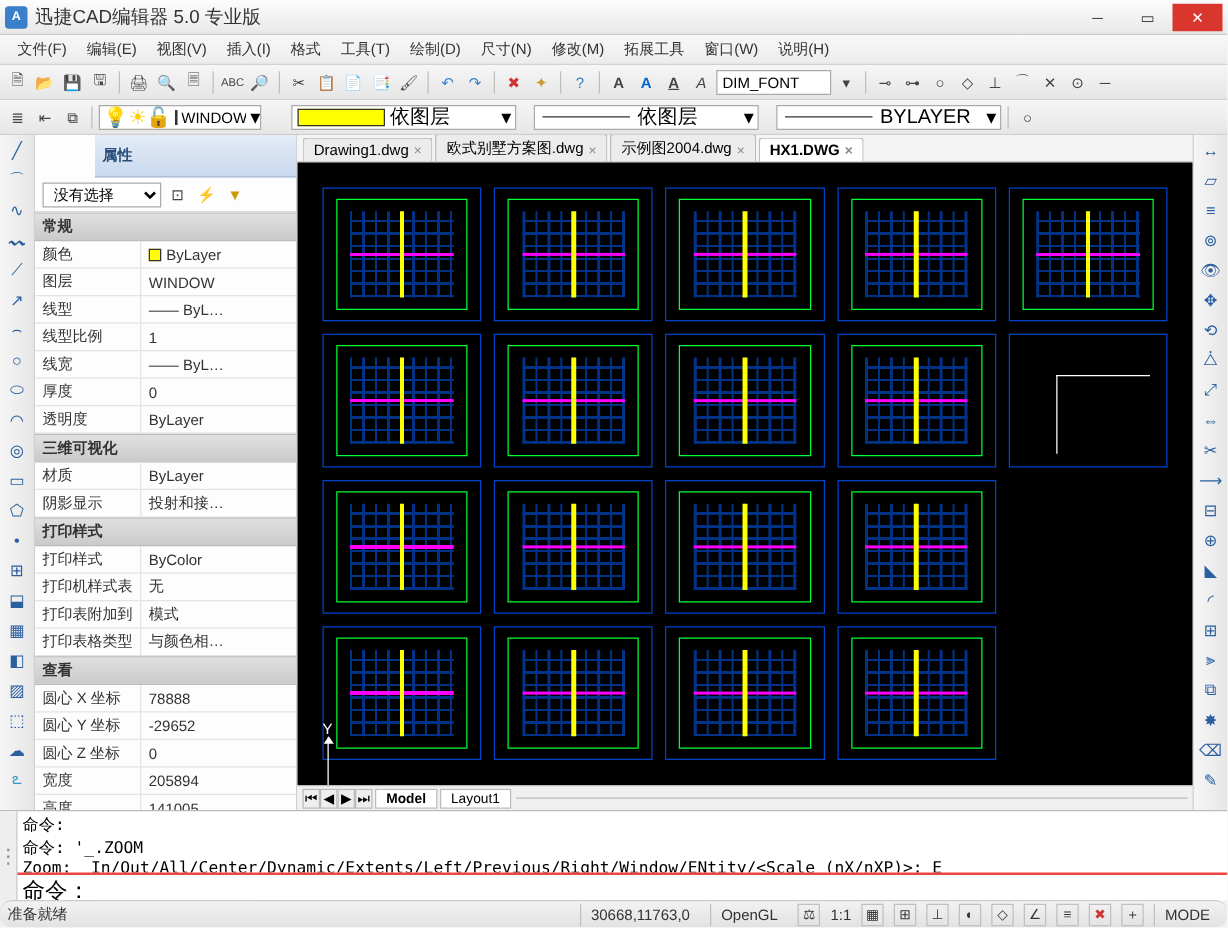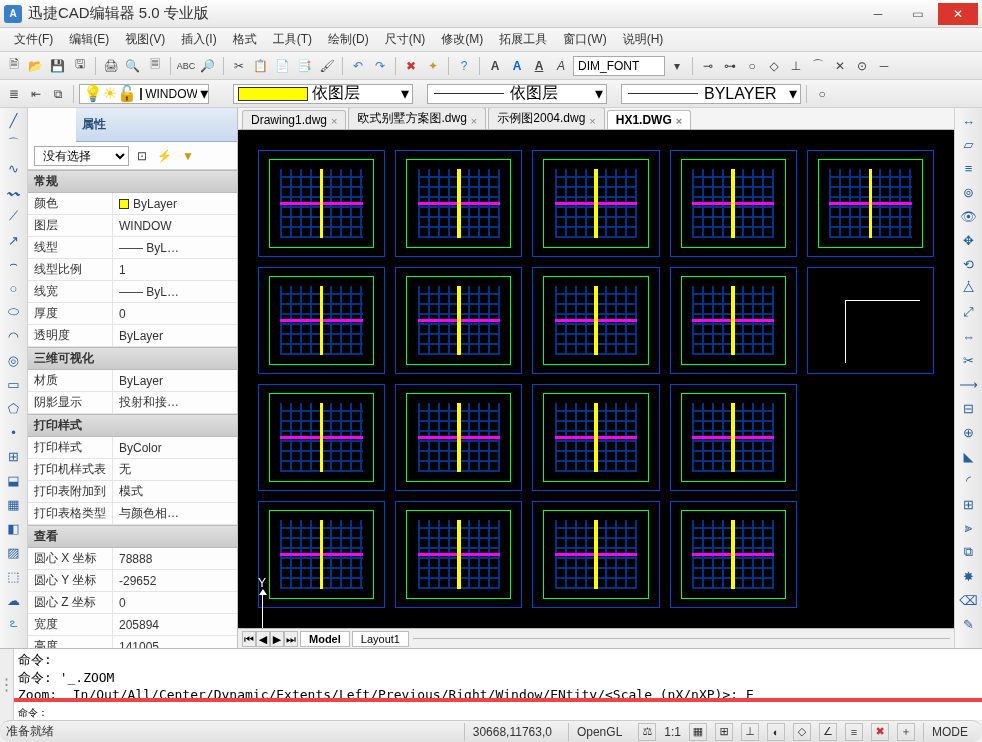--- a/index.html
+++ b/index.html
@@ -69,21 +69,21 @@
 
 .layout-tabs { height: 20px; background: #f0f0f0; border-top: 1px solid #bbb; display: flex; align-items: center; padding: 0 4px; font-size: 11px; gap: 0; }
 .layout-tabs .nav { width: 14px; text-align: center; border: 1px solid #bbb; background: #eee; height: 16px; line-height: 14px; }
 .layout-tabs .ltab { padding: 1px 8px; border: 1px solid #bbb; background: #fff; margin-left: 2px; }
 .layout-tabs .ltab.active { font-weight: bold; }
 
 
 .cmdline { height: 72px; background: #fff; border-top: 1px solid #bbb; display: flex; }
 .cmdline .grip { width: 14px; background: #eee; border-right: 1px solid #ccc; display: flex; align-items: center; justify-content: center; color: #888; }
 .cmdline .txtarea { flex: 1; font-family: "SimSun", monospace; font-size: 13px; padding: 2px 4px; white-space: pre; overflow: hidden; }
-.cmdline .prompt-row { border-top: 4px solid #ef4444; display: flex; align-items: flex-end; height: 22px; padding: 0 4px; font-family: "SimSun", monospace; font-size: 10px; }
+.cmdline .prompt-row { border-top: 2px solid #ef4444; display: flex; align-items: flex-start; height: 22px; padding: 0 4px; font-family: "SimSun", monospace; font-size: 18px; }
 
 
 .statusbar { height: 22px; background: linear-gradient(#f2f2f2, #e2e2e2); border-top: 1px solid #ccc; display: flex; align-items: center; font-size: 12px; color: #333; padding: 0 6px; gap: 8px; border-radius: 10px; }
 .statusbar .sb-cell { border-left: 1px solid #c0c0c0; padding: 0 8px; height: 18px; display: flex; align-items: center; }
 .statusbar .sb-btn { width: 18px; height: 18px; border: 1px solid #c0c0c0; display: flex; align-items: center; justify-content: center; font-size: 11px; }
 
 ::-webkit-scrollbar { width: 16px; height: 16px; }
 ::-webkit-scrollbar-track { background: #eee; }
 ::-webkit-scrollbar-thumb { background: #ccc; border: 1px solid #aaa; }
 </style>

